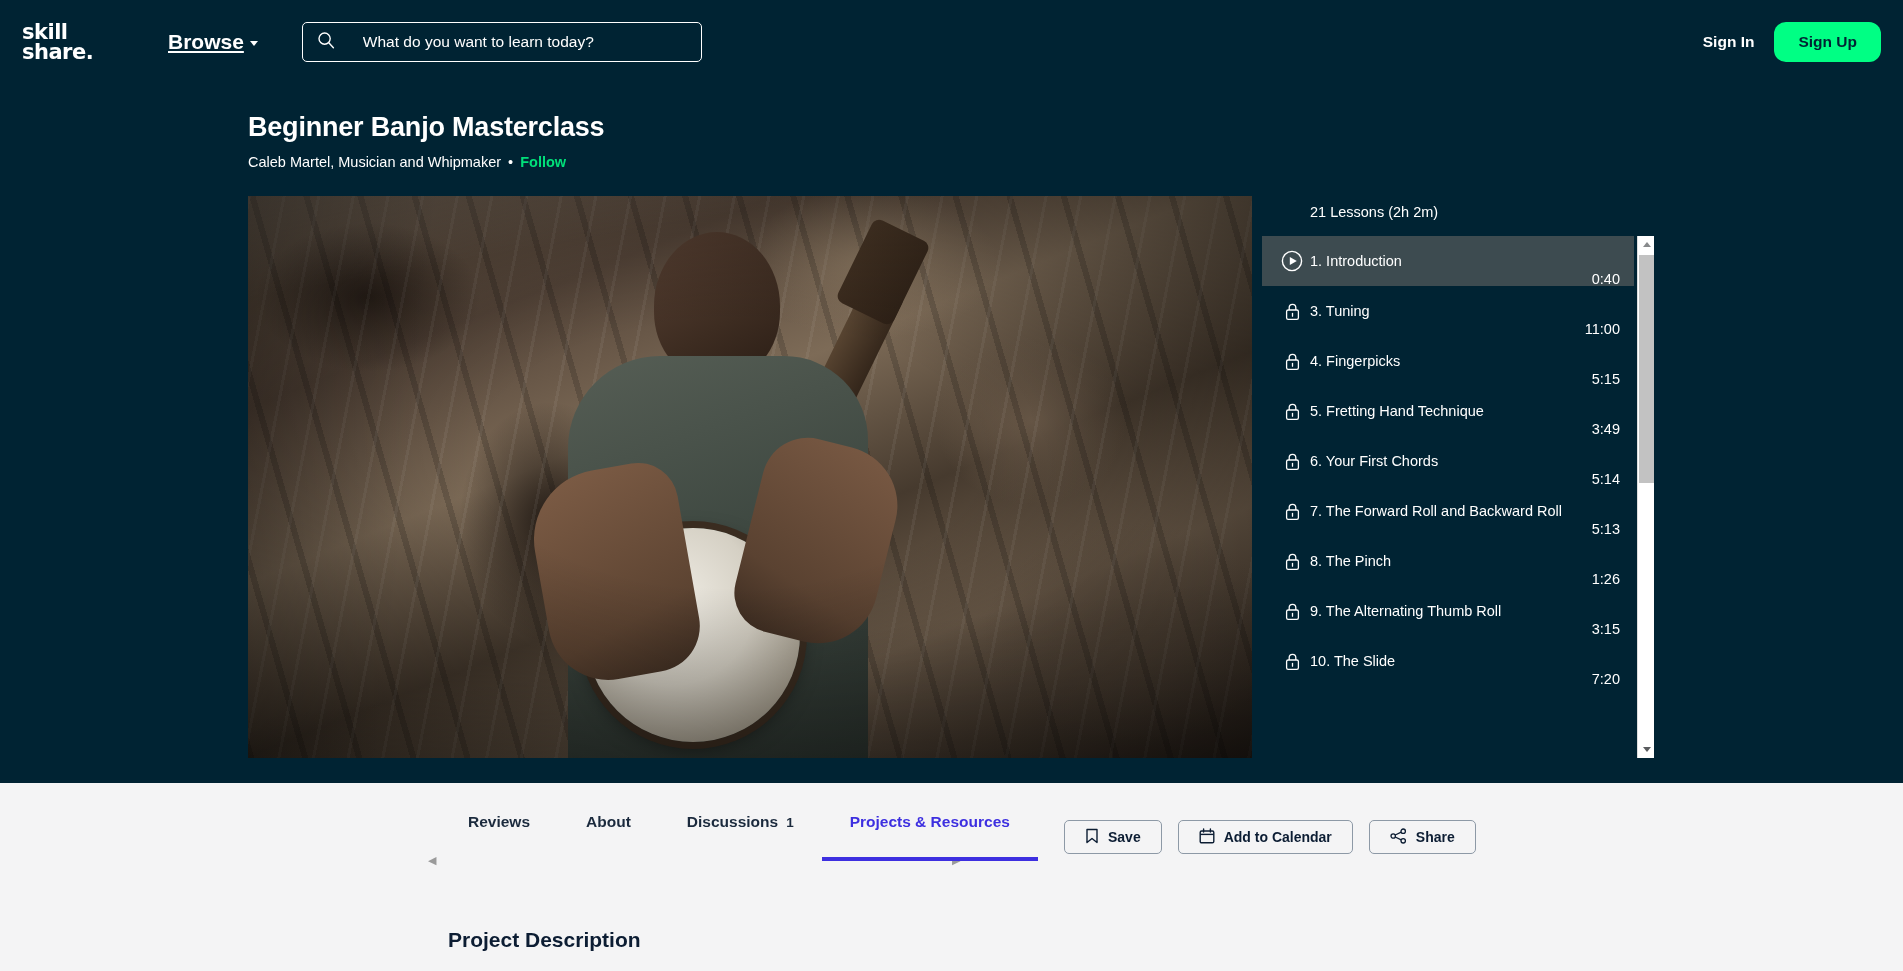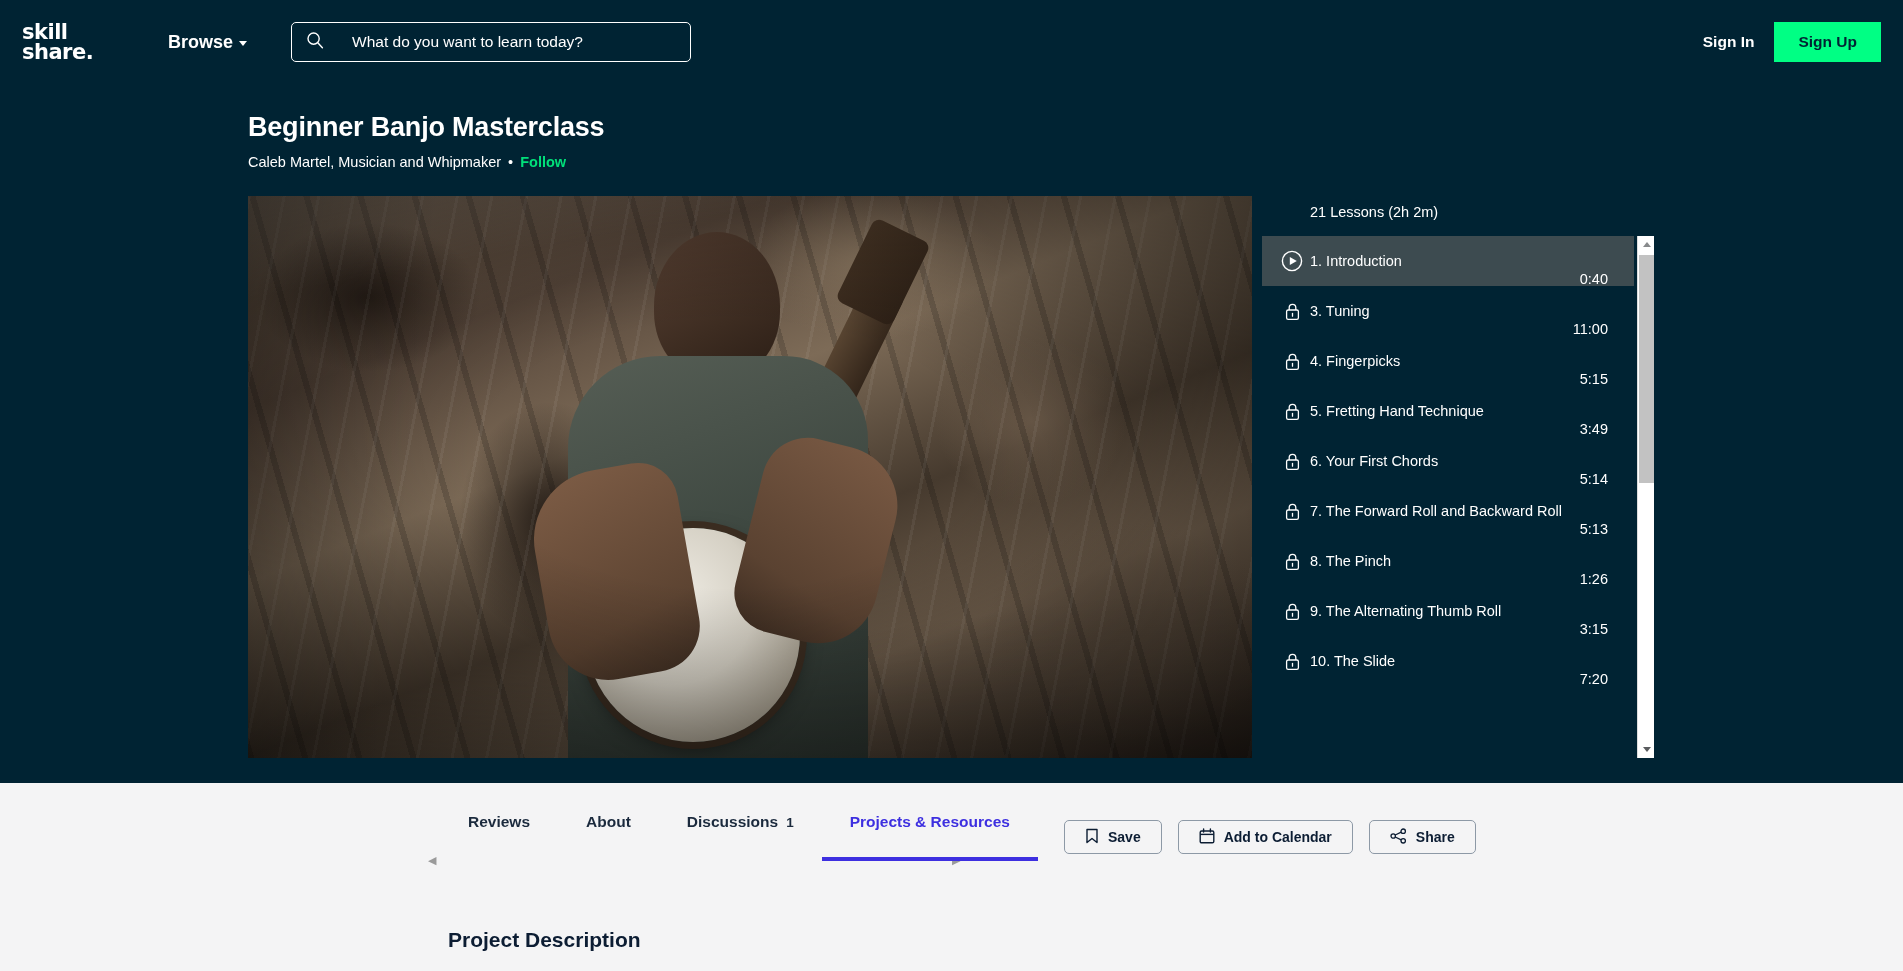--- a/index.html
+++ b/index.html
@@ -33,24 +33,25 @@
     line-height: 20px;
     letter-spacing: -0.5px;
     text-transform: lowercase;
     font-family: "DejaVu Sans", sans-serif;
   }
   .logo .l1, .logo .l2 { display: block; }
 
   .browse {
     margin-left: 42px;
     color: #ffffff;
-    font-size: 18px;
+    font-size: 21px;
     font-weight: 700;
     display: flex; align-items: center; gap: 6px;
     cursor: pointer;
+    text-decoration: underline;
   }
   .chev {
     width: 0; height: 0;
     border-left: 4.5px solid transparent;
     border-right: 4.5px solid transparent;
     border-top: 5px solid #ffffff;
     margin-top: 2px;
   }
 
   .search-box {
@@ -78,21 +79,21 @@
     display: flex; align-items: center; gap: 20px;
   }
   .signin {
     color: #ffffff; font-size: 15.5px; font-weight: 700;
     cursor: pointer;
   }
   .signup {
     background: #00ff84;
     color: #002333;
     font-size: 15.5px; font-weight: 700;
-    border: none; border-radius: 0;
+    border: none; border-radius: 12px;
     padding: 11px 24px;
     cursor: pointer;
     font-family: "Liberation Sans", sans-serif;
   }
 
   
   .course-head { position: absolute; left: 248px; top: 112px; }
   .course-title {
     color: #ffffff;
     font-size: 27px;
@@ -213,21 +214,21 @@
   }
   .lessons-scroll {
     position: relative;
     width: 392px; height: 522px;
     overflow: hidden;
   }
   .lesson-list { width: 372px; }
   .lesson-row {
     display: flex; align-items: center;
     height: 50px;
-    padding: 0 26px 0 12px;
+    padding: 0 14px 0 12px;
     cursor: pointer;
   }
   .lesson-row.active { background: #3d4b50; }
   .lesson-ico { width: 36px; flex: 0 0 36px; display: flex; align-items: center; justify-content: center; }
   .lesson-name {
     color: #ffffff;
     font-size: 14.5px;
     flex: 1 1 auto;
     white-space: nowrap;
   }

